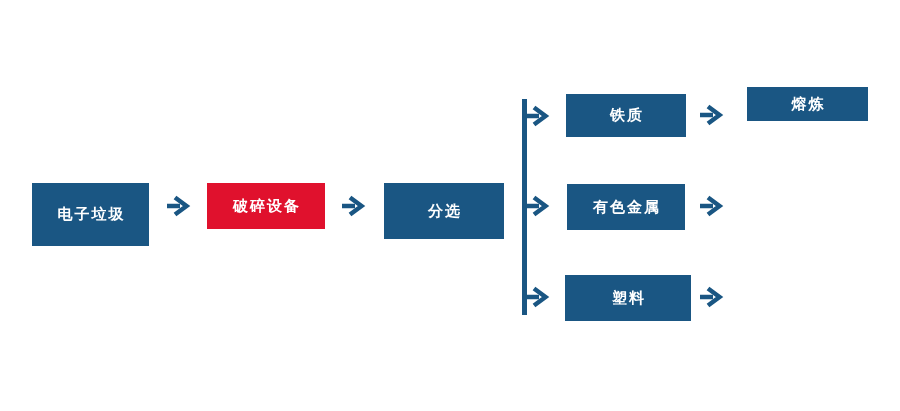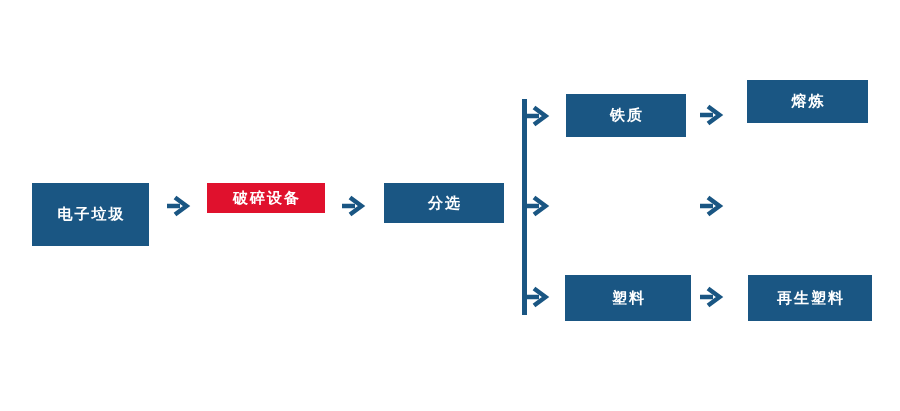--- a/index.html
+++ b/index.html
@@ -50,49 +50,49 @@
 </svg>
 
 <div class="canvas">
 
   <div class="box" style="left:32px;top:183px;width:117px;height:63px">电子垃圾</div>
 
   <svg class="arrow" style="left:166px;top:195px" width="26" height="22">
       <use href="#arr"></use>
     </svg>
 
-  <div class="box red" style="left:207px;top:183px;width:118px;height:30px">破碎设备</div>
+  <div class="box red" style="left:207px;top:183px;width:118px;height:46px">破碎设备</div>
 
   <svg class="arrow" style="left:341px;top:195px" width="26" height="22">
       <use href="#arr"></use>
     </svg>
 
-  <div class="box" style="left:384px;top:183px;width:120px;height:40px">分选</div>
+  <div class="box" style="left:384px;top:183px;width:120px;height:56px">分选</div>
 
   <div class="vline" style="left:522px;top:99px;width:5px;height:216px"></div>
 
   <svg class="arrow" style="left:525px;top:105px" width="26" height="22">
       <use href="#arr"></use>
     </svg>
   <svg class="arrow" style="left:525px;top:195px" width="26" height="22">
       <use href="#arr"></use>
     </svg>
   <svg class="arrow" style="left:525px;top:286px" width="26" height="22">
       <use href="#arr"></use>
     </svg>
 
   <div class="box" style="left:566px;top:94px;width:120px;height:43px">铁质</div>
   <svg class="arrow" style="left:699px;top:104px" width="26" height="22">
       <use href="#arr"></use>
     </svg>
-  <div class="box" style="left:747px;top:80px;width:121px;height:43px">熔炼</div>
+  <div class="box" style="left:747px;top:87px;width:121px;height:34px">熔炼</div>
 
+  <div class="box" style="left:567px;top:184px;width:118px;height:46px">有色金属</div>
   <svg class="arrow" style="left:699px;top:195px" width="26" height="22">
       <use href="#arr"></use>
     </svg>
 
   <div class="box" style="left:565px;top:275px;width:126px;height:46px">塑料</div>
   <svg class="arrow" style="left:699px;top:286px" width="26" height="22">
       <use href="#arr"></use>
     </svg>
-  <div class="box" style="left:748px;top:275px;width:124px;height:46px">再生塑料</div>
 
 </div>
 
 </body></html>

